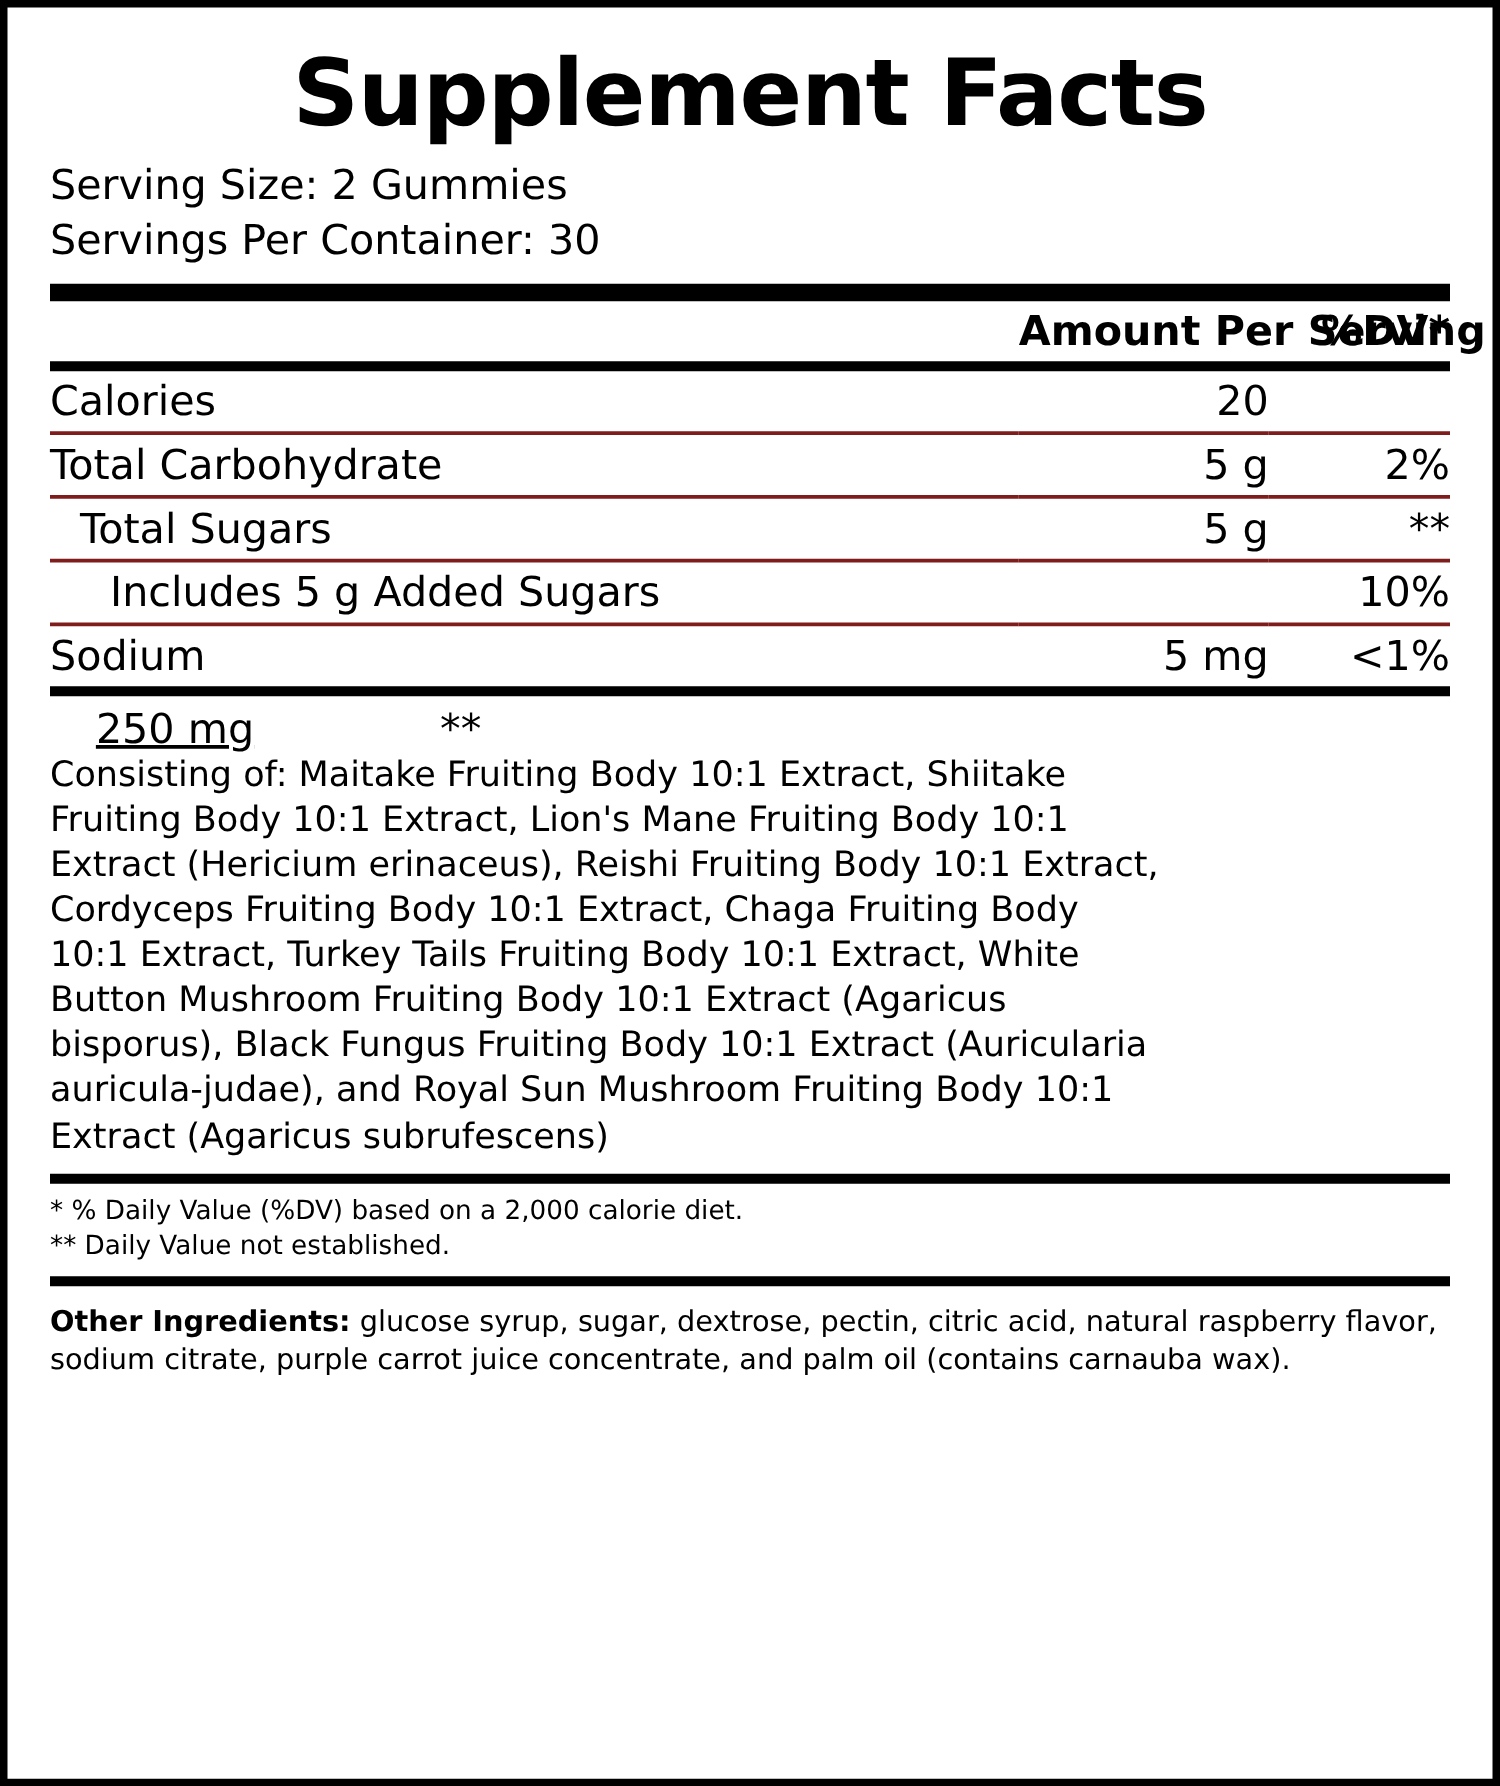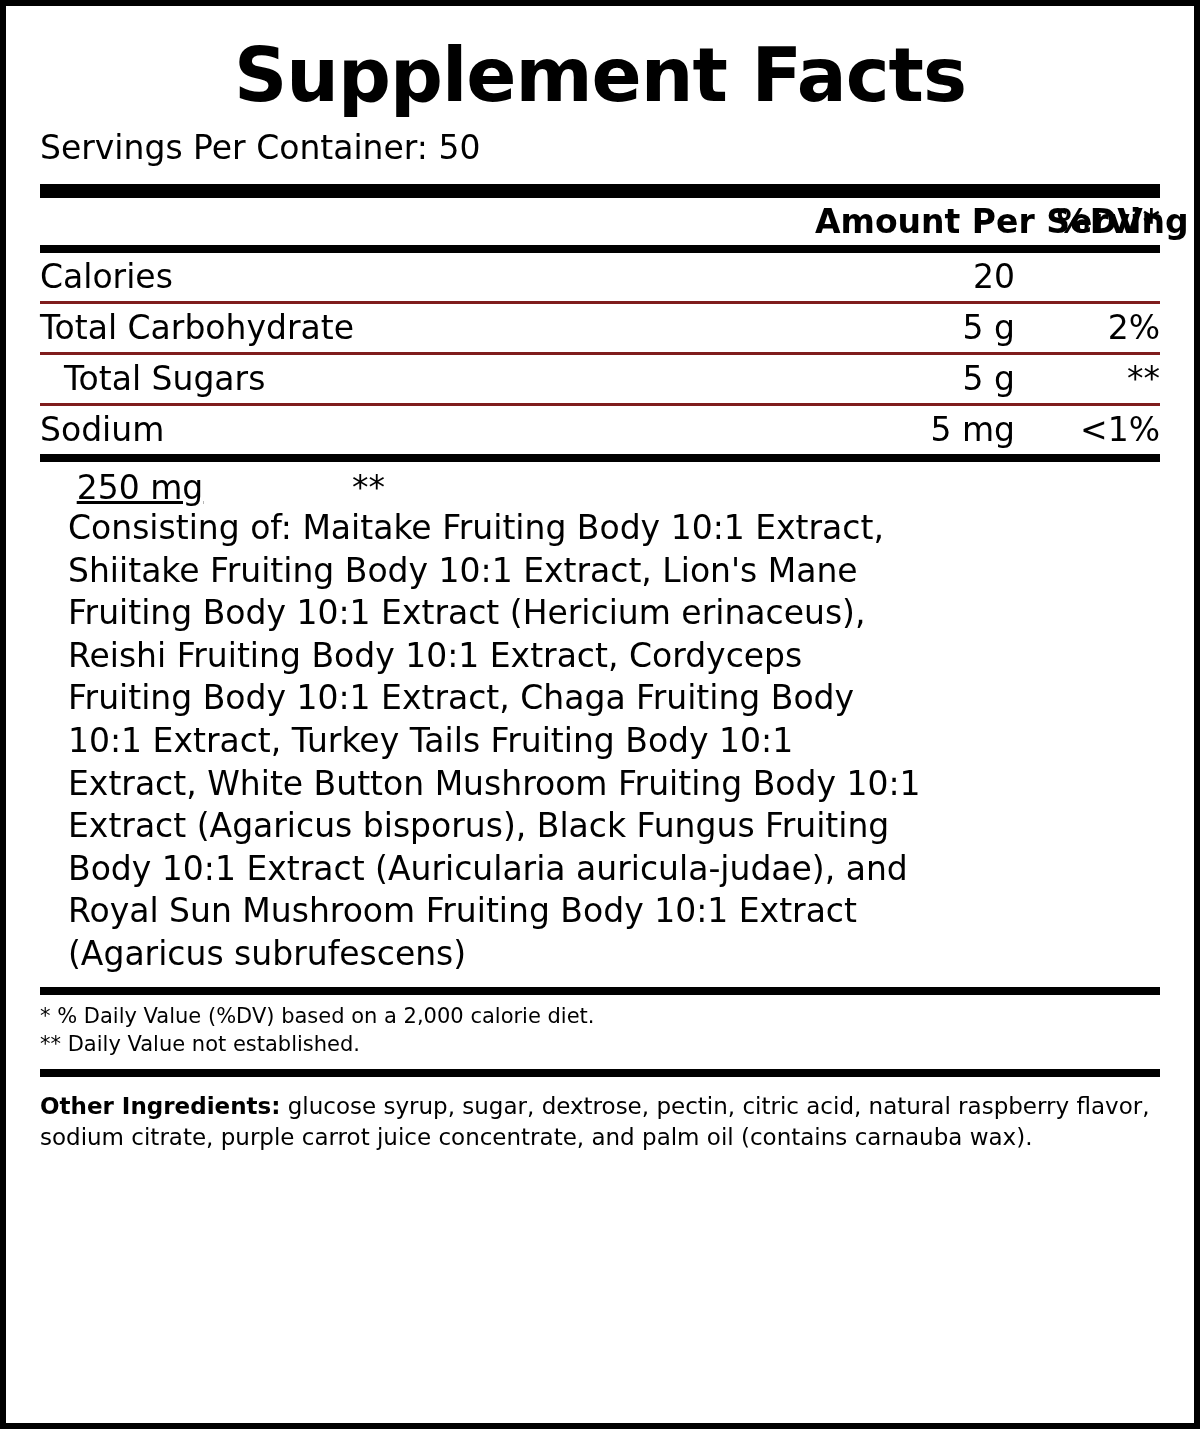--- a/index.html
+++ b/index.html
@@ -70,46 +70,46 @@
   .blend-wrap { padding-top: 6px; }
   .blend-head {
     display: flex;
     align-items: baseline;
     font-size: 33px;
   }
   .blend-head .bh-name { flex: 1 1 auto; text-align: left; }
   .blend-head .bh-amt { width: 200px; text-align: center; white-space: nowrap; text-decoration: underline; }
   .blend-head .bh-dv { width: 145px; text-align: right; white-space: nowrap; }
   .blend-body {
-    font-size: 33px;
+    font-size: 28px;
     line-height: 1.29;
     padding-top: 0px;
     padding-right: 230px;
-    margin-left: 28px;
   }
   .footnotes {
     font-size: 21px;
     line-height: 1.33;
     padding: 8px 0 10px 0;
   }
   .other-ing {
     font-size: 23px;
     line-height: 1.33;
     padding: 14px 0 0 0;
   }
   .other-ing .label { font-weight: bold; }
 </style>
 </head>
 <body>
 
 <div class="panel">
 
   <div class="title">Supplement Facts</div>
 
-  <div class="serving-line">Servings Per Container: 50</div>
+  <div class="serving-line">Serving Size: 2 Gummies</div>
+  <div class="serving-line">Servings Per Container: 30</div>
 
   <div class="rule-thick"></div>
 
   <table class="facts">
     <tbody>
         <tr class="hdr">
       <td class="c-name"></td>
       <td class="c-amt">Amount Per Serving</td>
       <td class="c-dv">%DV*</td>
     </tr>
@@ -127,20 +127,25 @@
     </tr>
     <tr class="row-border">
       <td class="c-name">Total Carbohydrate</td>
       <td class="c-amt">5 g</td>
       <td class="c-dv">2%</td>
     </tr>
     <tr class="row-border">
       <td class="c-name indent1">Total Sugars</td>
       <td class="c-amt">5 g</td>
       <td class="c-dv">**</td>
+    </tr>
+    <tr class="row-border">
+      <td class="c-name indent2">Includes 5 g Added Sugars</td>
+      <td class="c-amt"></td>
+      <td class="c-dv">10%</td>
     </tr>
     <tr>
       <td class="c-name">Sodium</td>
       <td class="c-amt">5 mg</td>
       <td class="c-dv">&lt;1%</td>
     </tr>
   </tbody>
     </table>
 
   <div class="rule-med"></div>

